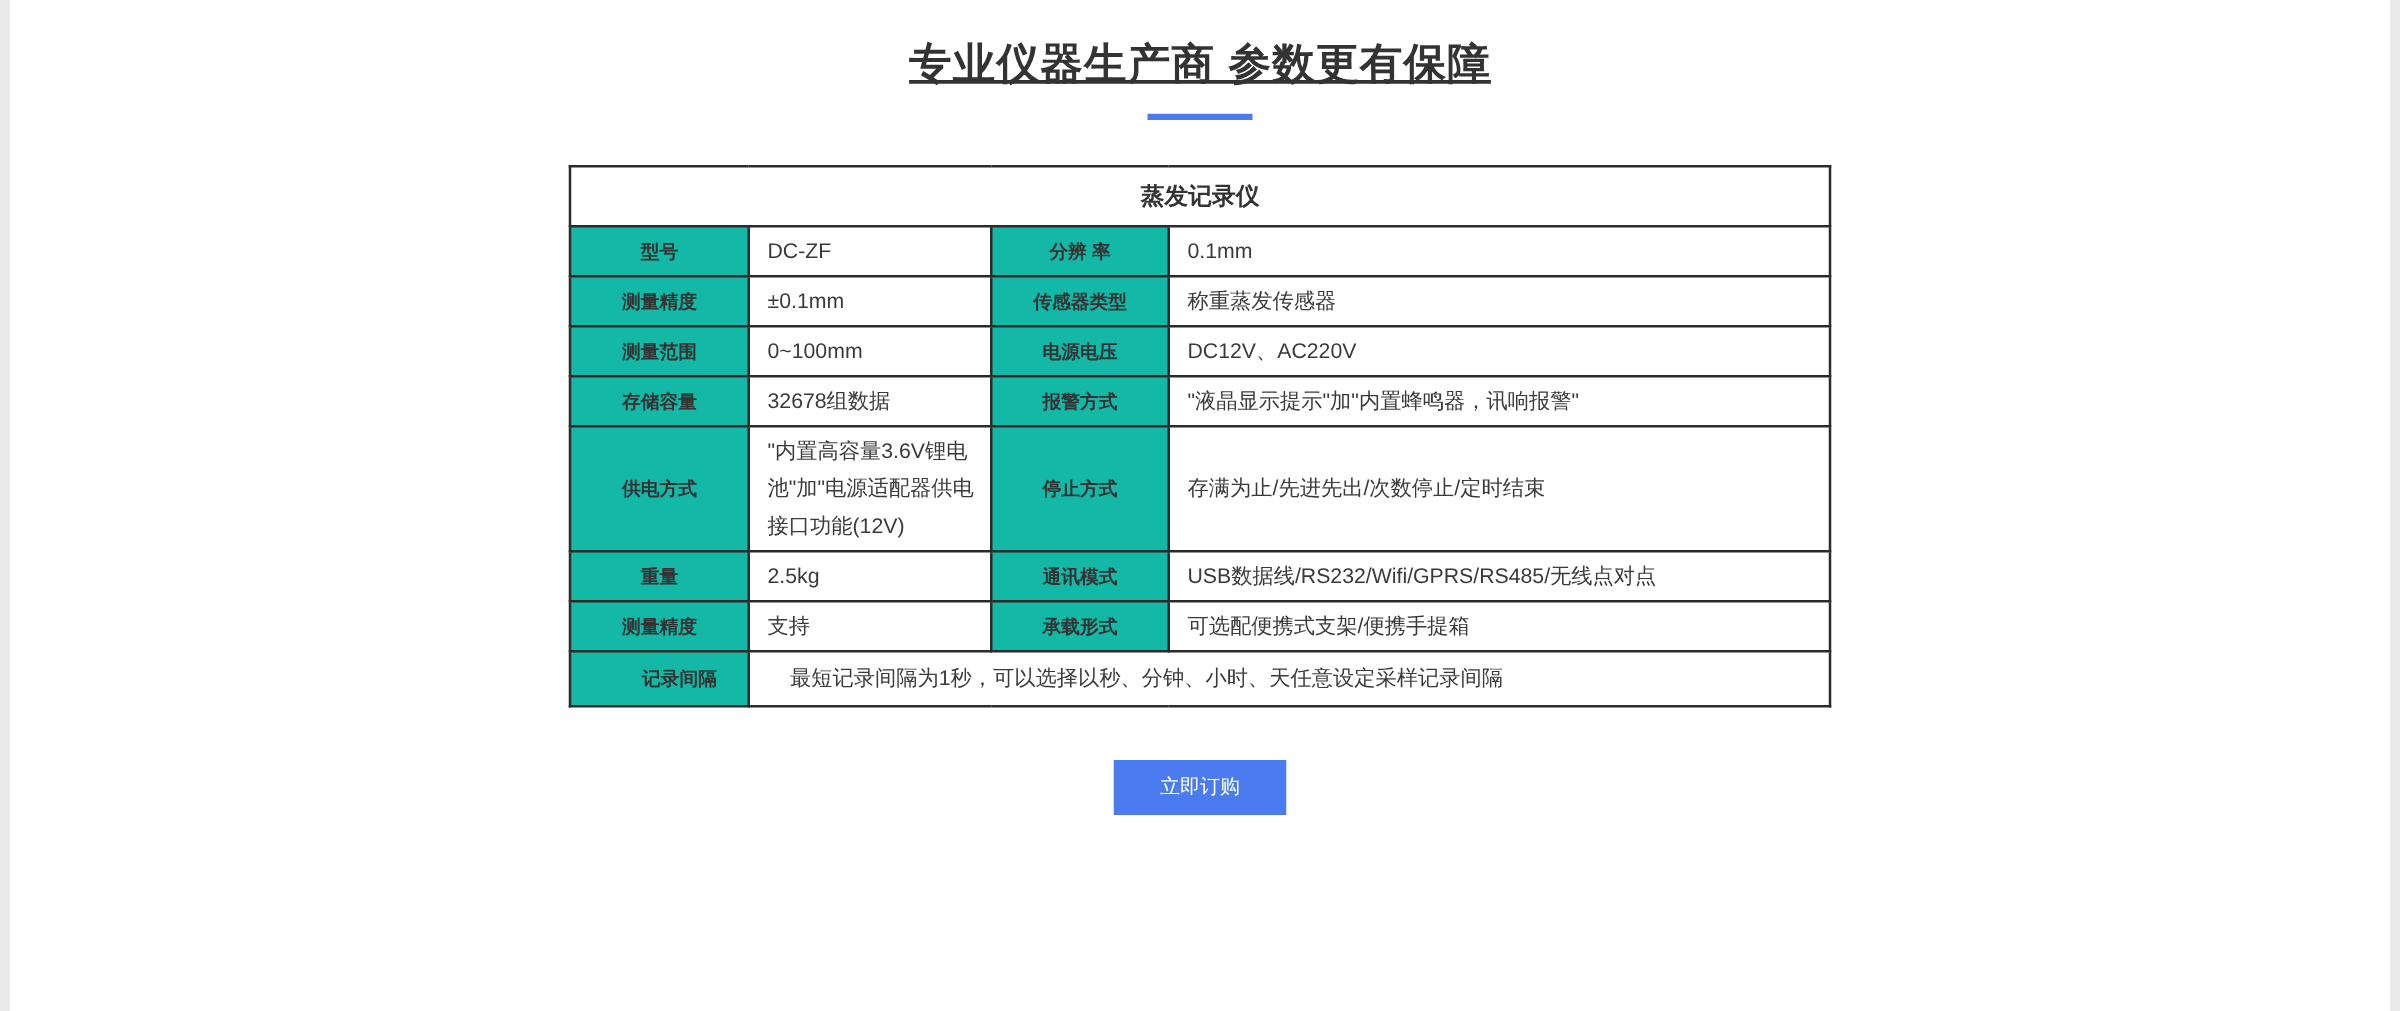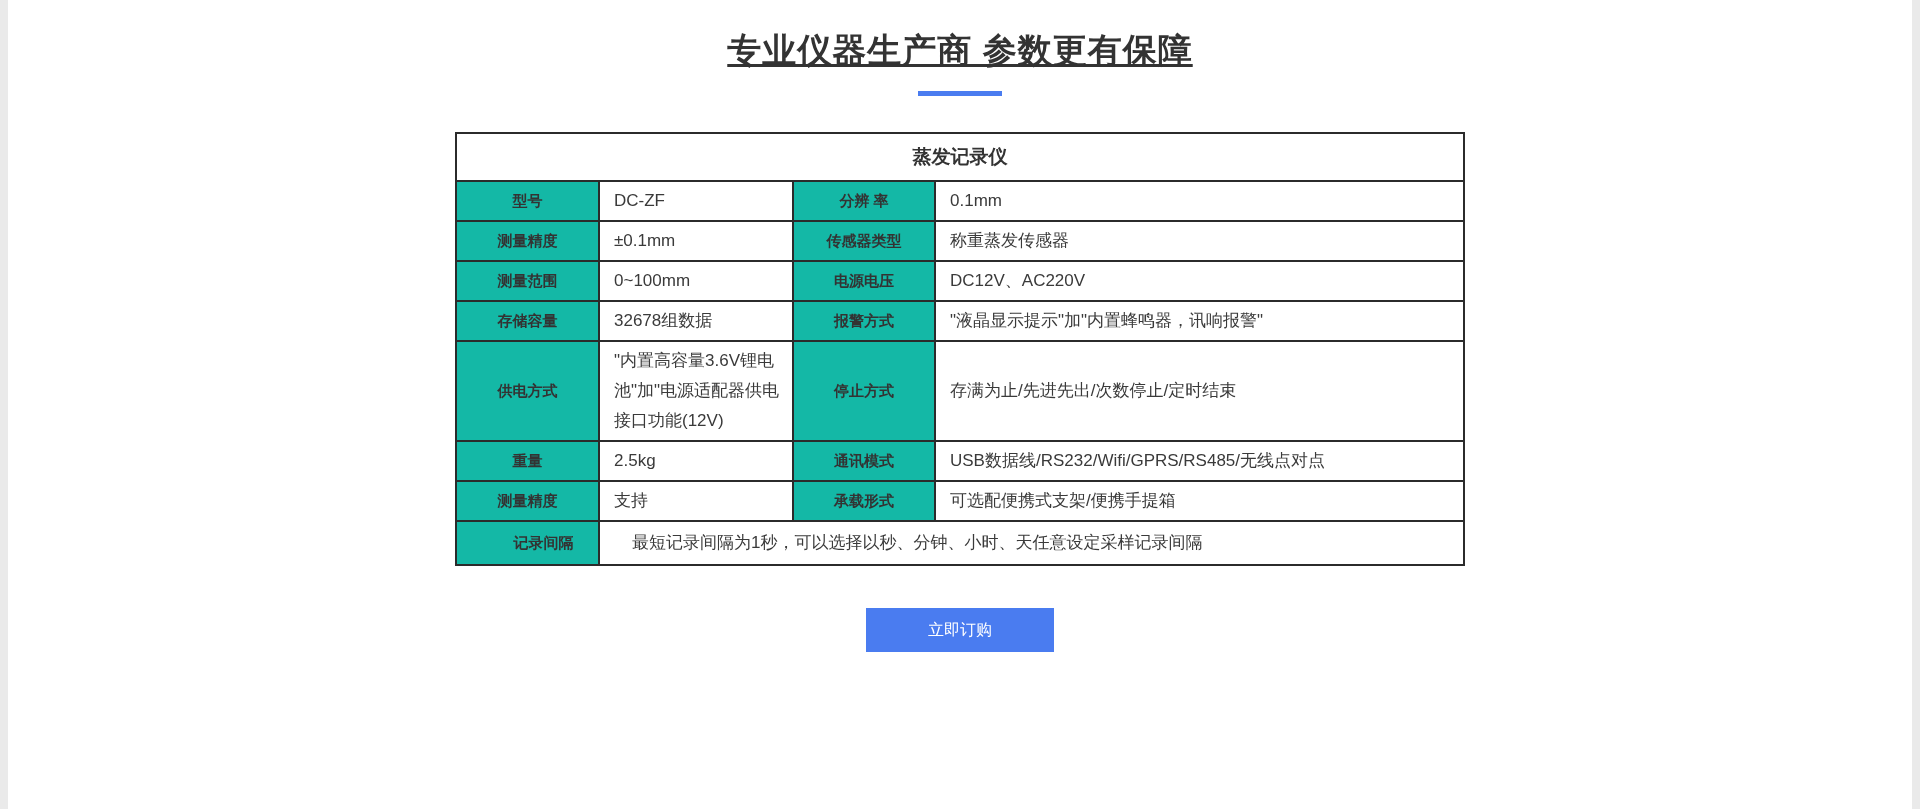--- a/index.html
+++ b/index.html
@@ -71,21 +71,21 @@
     white-space: pre-line;
     line-height: 30px;
   }
   tr.row-2x td { height: 62px; }
   tr.row-3x td { height: 96px; }
   tr.row-last td { height: 44px; padding-left: 32px; }
 
   .cta-wrap { text-align: center; margin-top: 42px; }
   .cta-button {
     display: inline-block;
-    width: 188px; height: 44px;
+    width: 138px; height: 44px;
     line-height: 44px;
     background: #4a7cf0;
     color: #ffffff;
     font-size: 16px;
     text-align: center;
     border: none;
     cursor: pointer;
     font-family: "Liberation Sans", "DejaVu Sans", sans-serif;
   }
 </style>

